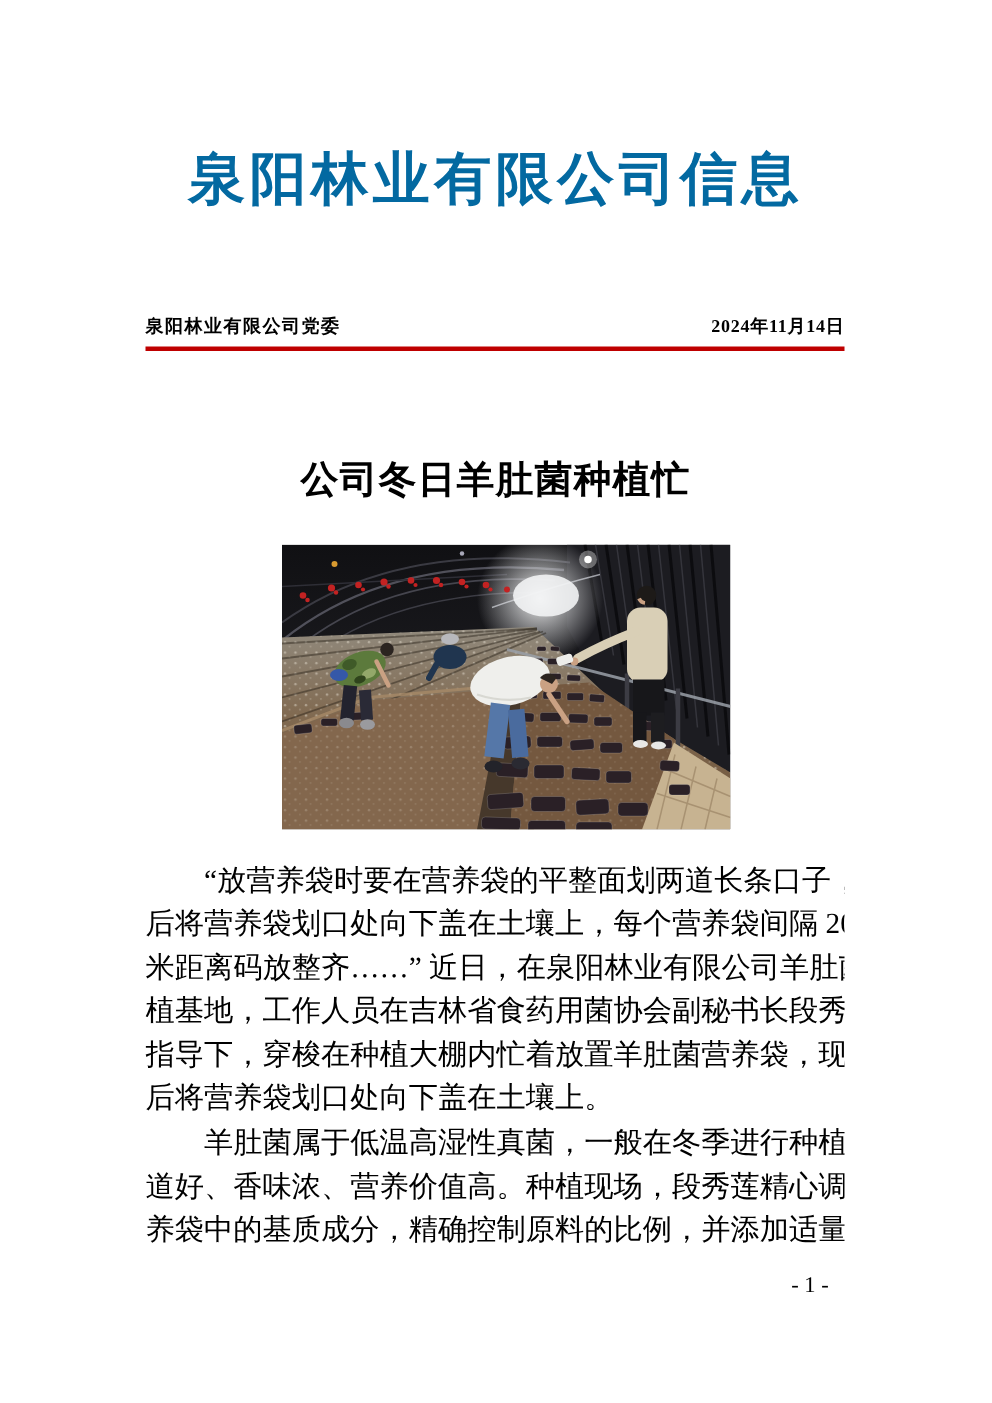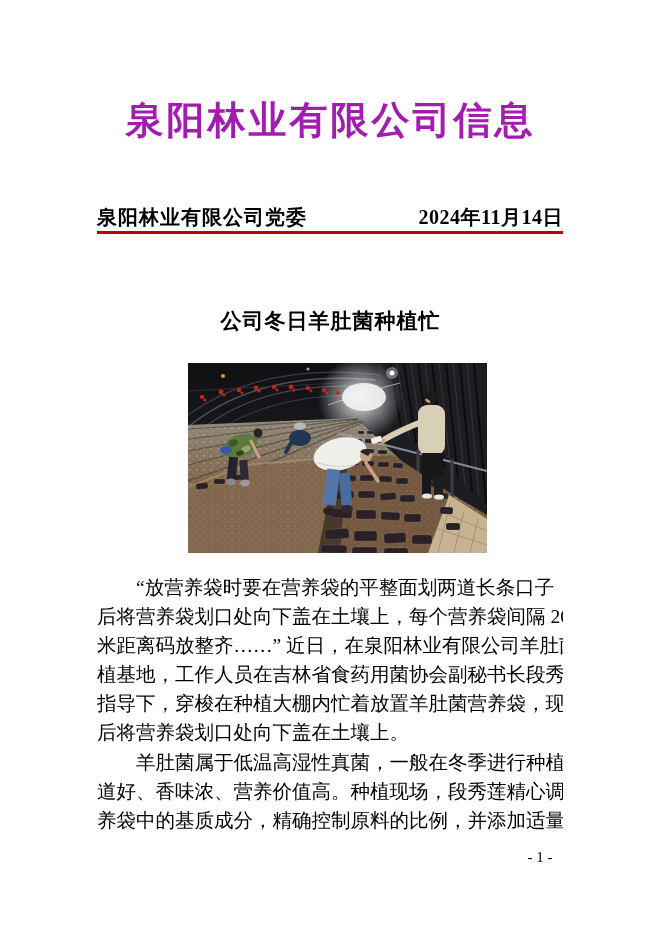--- a/index.html
+++ b/index.html
@@ -12,45 +12,45 @@
     font-family:"Liberation Serif","DejaVu Serif",serif;
     color:#000;
   }
   .masthead-title{
     position:absolute;left:0;top:94px;width:661px;
     text-align:center;
     font-family:"Liberation Sans","DejaVu Sans",sans-serif;
     font-weight:bold;
     font-size:38px;line-height:52px;
     letter-spacing:3px;
-    color:#a21caf;
+    color:#0369a1;
   }
   .issue-line{
     position:absolute;left:0;top:162px;width:661px;
     text-align:center;
     font-weight:bold;
     font-size:17px;line-height:24px;
     letter-spacing:1px;
   }
   .header-row{
     position:absolute;left:97px;top:205px;width:466px;
     display:flex;justify-content:space-between;align-items:baseline;
-    font-weight:bold;font-size:20px;line-height:24px;
+    font-weight:bold;font-size:12px;line-height:24px;
   }
   .publisher{letter-spacing:1px;}
   .pub-date{letter-spacing:0.5px;}
   .red-rule{
     position:absolute;left:97px;top:231px;width:466px;height:3px;
     background:#bf0000;
   }
   .article-title{
     position:absolute;left:0;top:304px;width:661px;
     text-align:center;
     font-weight:bold;
-    font-size:21px;line-height:34px;
+    font-size:25px;line-height:34px;
     letter-spacing:1px;
   }
   .photo-wrap{
     position:absolute;left:188px;top:363px;width:299px;height:190px;
     overflow:hidden;
   }
   .photo-wrap svg{display:block;}
   .body-text{
     position:absolute;left:97px;top:573px;width:466px;
     font-size:19.5px;

